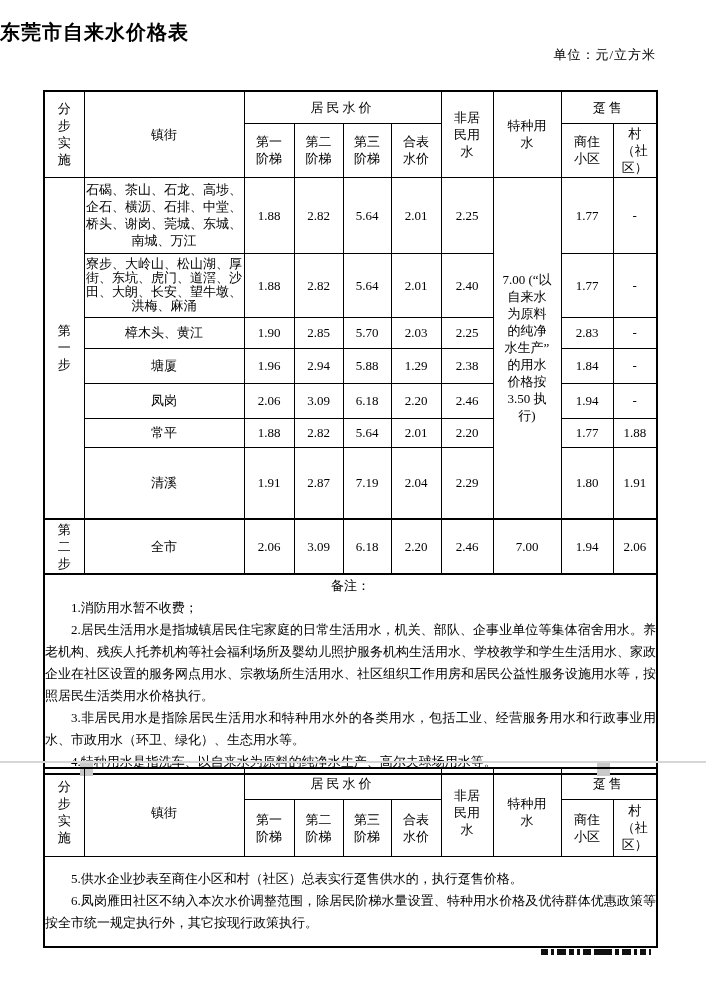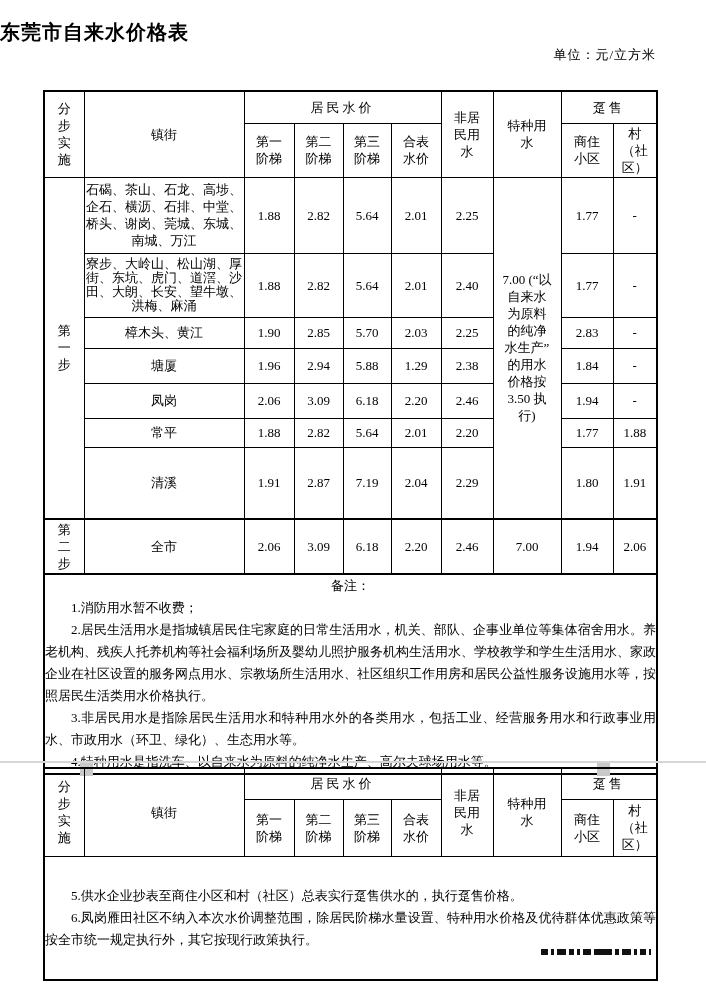--- a/index.html
+++ b/index.html
@@ -267,21 +267,21 @@
       <th class="pre">第三
 阶梯</th>
       <th class="pre">合表
 水价</th>
       <th class="pre">商住
 小区</th>
       <th class="pre">村
 （社
 区）</th>
     </tr>
-    <tr style="height:124px">
+    <tr style="height:91px">
       <td colspan="10" class="notes-cell">
         <div class="note-line">5.供水企业抄表至商住小区和村（社区）总表实行趸售供水的，执行趸售价格。</div>
         <div class="note-line">6.凤岗雁田社区不纳入本次水价调整范围，除居民阶梯水量设置、特种用水价格及优待群体优惠政策等按全市统一规定执行外，其它按现行政策执行。</div>
       </td>
     </tr>
   </tbody>
     </table>
 
   <div class="watermark">
     <span style="width:7px"></span>

